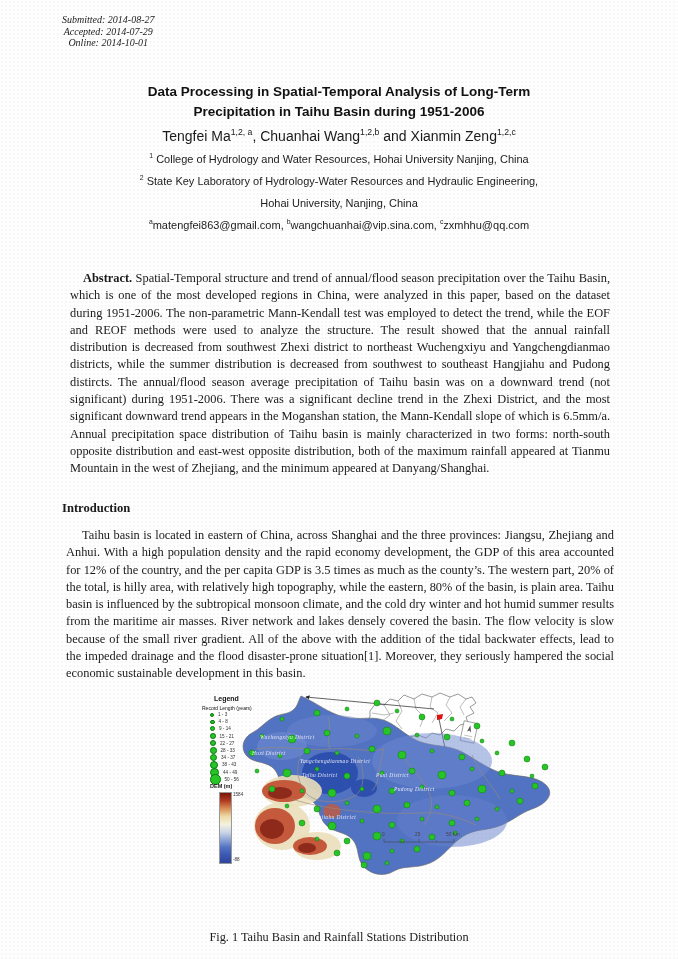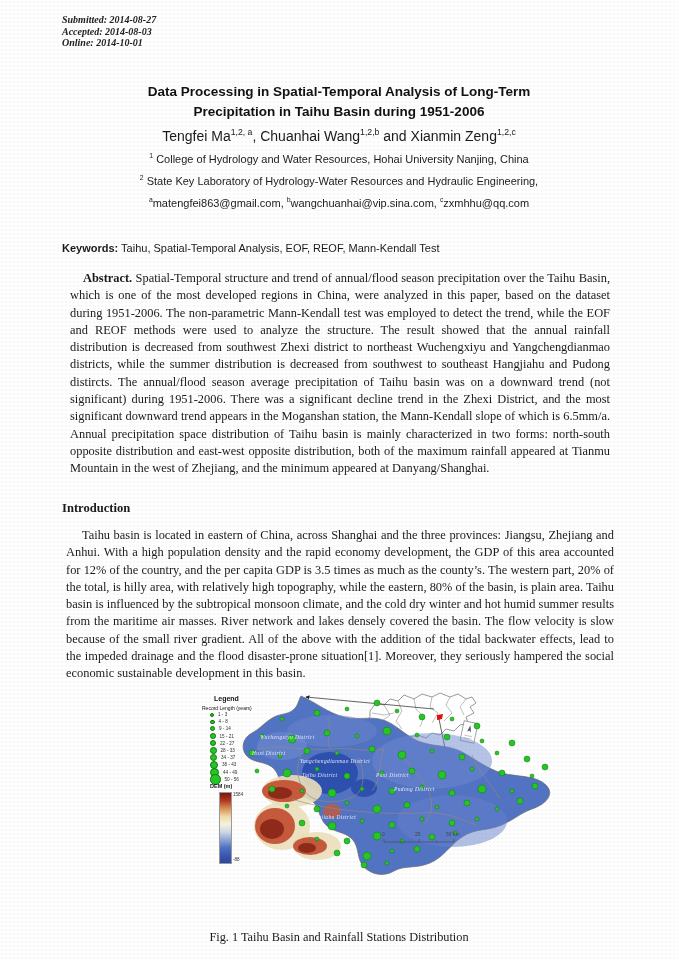--- a/index.html
+++ b/index.html
@@ -6,21 +6,21 @@
   .page{
     position:relative;width:678px;height:959px;overflow:hidden;
     background:
       radial-gradient(circle,#efefef 0.6px,transparent 0.8px) 0 0/4px 4px,
       #fefefe;
     color:#1a1a1a;
   }
   
   .hdr{position:absolute;top:14px;left:62px;right:60px;display:flex;justify-content:space-between;
        font:italic 10px/11.6px "Liberation Serif",serif;color:#222;}
-  .hdr .right{text-align:left;font-weight:bold;}
+  .hdr .right{text-align:center;}
   
   .title{position:absolute;top:82px;left:0;width:678px;text-align:center;
          font:bold 13.5px/20px "Liberation Sans",sans-serif;color:#111;text-decoration:underline;}
   .title .inner{display:inline-block;max-width:440px;}
   .authors{position:absolute;top:127px;left:0;width:678px;text-align:center;
            font:14px/18px "Liberation Sans",sans-serif;}
   sup{font-size:0.62em;vertical-align:super;line-height:0;}
   .affils{position:absolute;top:148px;left:0;width:678px;text-align:center;
           font:11px/22px "Liberation Sans",sans-serif;color:#1c1c1c;}
   
@@ -58,42 +58,40 @@
   .sbtxt{font:4.8px "Liberation Sans",sans-serif;fill:#444;}
 </style>
 </head>
 <body>
 
 <div class="page">
 
   <div class="hdr">
     <div class="right">
       <div>Submitted: 2014-08-27</div>
-      <div>Accepted: 2014-08-03</div>
+      <div>Accepted: 2014-07-29</div>
       <div>Online: 2014-10-01</div>
     </div>
   </div>
 
   <div class="title">
     <span class="inner">Data Processing in Spatial-Temporal Analysis of Long-Term Precipitation in Taihu Basin during 1951-2006</span>
   </div>
 
   <div class="authors">
     <span><span>Tengfei Ma</span><sup>1,2, a</sup><span>, </span></span><span><span>Chuanhai Wang</span><sup>1,2,b</sup><span> and </span></span><span><span>Xianmin Zeng</span><sup>1,2,c</sup></span>
   </div>
 
   <div class="affils">
     <div><sup>1</sup><span> College of Hydrology and Water Resources, Hohai University Nanjing, China</span></div>
     <div><sup>2</sup><span> State Key Laboratory of Hydrology-Water Resources and Hydraulic Engineering,</span></div>
+    <div>Hohai University, Nanjing, China</div>
     <div><sup>a</sup><span>matengfei863@gmail.com, </span><sup>b</sup><span>wangchuanhai@vip.sina.com, </span><sup>c</sup><span>zxmhhu@qq.com</span></div>
   </div>
 
-  <div class="keywords">
-    <b>Keywords:</b><span> Taihu, Spatial-Temporal Analysis, EOF, REOF, Mann-Kendall Test</span>
-  </div>
 
   <div class="abstract">
     <p><b>Abstract.</b><span> Spatial-Temporal structure and trend of annual/flood season precipitation over the Taihu Basin, which is one of the most developed regions in China, were analyzed in this paper, based on the dataset during 1951-2006. The non-parametric Mann-Kendall test was employed to detect the trend, while the EOF and REOF methods were used to analyze the structure. The result showed that the annual rainfall distribution is decreased from southwest Zhexi district to northeast Wuchengxiyu and Yangchengdianmao districts, while the summer distribution is decreased from southwest to southeast Hangjiahu and Pudong distircts. The annual/flood season average precipitation of Taihu basin was on a downward trend (not significant) during 1951-2006. There was a significant decline trend in the Zhexi District, and the most significant downward trend appears in the Moganshan station, the Mann-Kendall slope of which is 6.5mm/a. Annual precipitation space distribution of Taihu basin is mainly characterized in two forms: north-south opposite distribution and east-west opposite distribution, both of the maximum rainfall appeared at Tianmu Mountain in the west of Zhejiang, and the minimum appeared at Danyang/Shanghai.</span></p>
   </div>
 
   <div class="intro-h">Introduction</div>
   <div class="intro">
     <p>Taihu basin is located in eastern of China, across Shanghai and the three provinces: Jiangsu, Zhejiang and Anhui. With a high population density and the rapid economy development, the GDP of this area accounted for 12% of the country, and the per capita GDP is 3.5 times as much as the county’s. The western part, 20% of the total, is hilly area, with relatively high topography, while the eastern, 80% of the basin, is plain area. Taihu basin is influenced by the subtropical monsoon climate, and the cold dry winter and hot humid summer results from the maritime air masses. River network and lakes densely covered the basin. The flow velocity is slow because of the small river gradient. All of the above with the addition of the tidal backwater effects, lead to the impeded drainage and the flood disaster-prone situation[1]. Moreover, they seriously hampered the social economic sustainable development in this basin.</p>
   </div>
 

